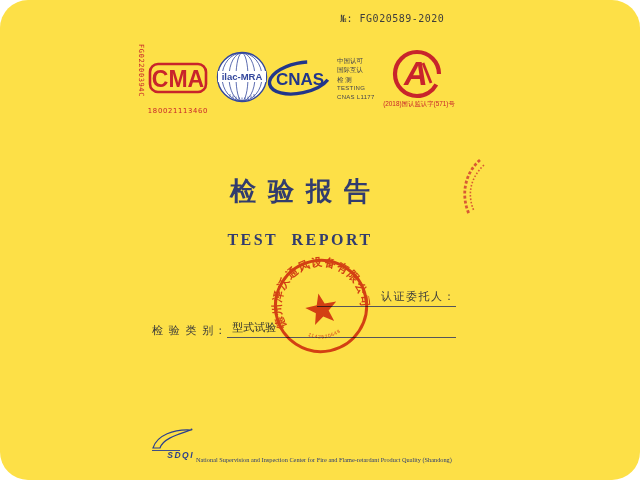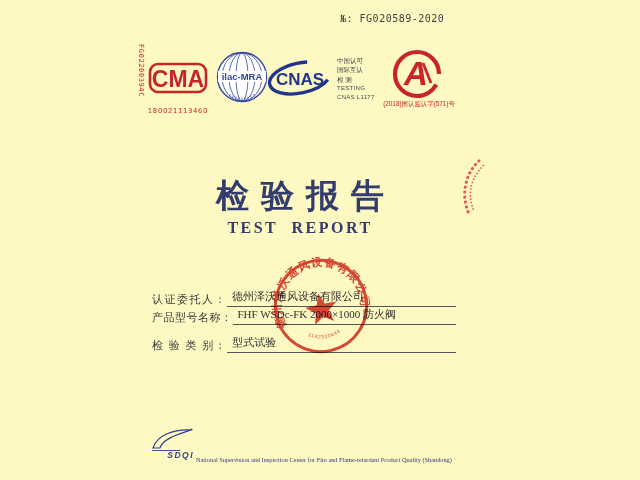--- a/index.html
+++ b/index.html
@@ -1,43 +1,43 @@
 <!DOCTYPE html>
 <html><head>
 <meta charset="utf-8">
 <style>
   html,body{margin:0;padding:0;background:#ffffff;}
-  .page{position:relative;width:640px;height:480px;background:#fef9c3;overflow:hidden;
-        font-family:"Liberation Serif",serif;}
+  .page{position:relative;width:640px;height:480px;background:#fde047;overflow:hidden;
+        font-family:"Liberation Serif",serif;border-radius:28px;}
   
   .report-no{position:absolute;left:340px;top:13px;font-family:"DejaVu Sans Mono",monospace;
              font-size:10px;color:#3d3d3d;letter-spacing:.5px;}
   
   .side-code{position:absolute;left:137px;top:44px;height:64px;writing-mode:vertical-rl;
              font-size:7px;color:#c8242b;letter-spacing:.6px;font-family:"DejaVu Sans Mono",monospace;}
   
   .logo{position:absolute;}
   .cma-num{position:absolute;left:147px;top:95px;width:62px;text-align:center;
            font-size:6.8px;color:#c8242b;letter-spacing:.7px;font-family:"DejaVu Sans",sans-serif;margin-top:12px;}
   .cnas-info{position:absolute;left:337px;top:56px;width:46px;color:#44444e;
              font-family:"Liberation Sans",sans-serif;}
   .cnas-info div{font-size:6.5px;line-height:1.45;}
   .cnas-info .lat{font-size:6px;letter-spacing:.3px;}
   .cal-caption{position:absolute;left:373px;top:100px;width:92px;text-align:center;
                font-size:6.4px;color:#c8242b;font-family:"Liberation Sans",sans-serif;}
   
   .title-wrap{position:absolute;left:115px;top:174px;width:370px;text-align:center;color:#323c6e;}
-  .title-zh{font-size:33px;font-weight:700;letter-spacing:12px;padding-left:12px;
+  .title-zh{font-size:26px;font-weight:700;letter-spacing:12px;padding-left:12px;
             font-family:Liberation Sans, sans-serif;}
-  .title-en{margin-top:0;font-size:16px;font-weight:700;letter-spacing:2.5px;word-spacing:7px;
+  .title-en{margin-top:22px;font-size:16px;font-weight:700;letter-spacing:2.5px;word-spacing:7px;
             font-family:"Liberation Serif",serif;}
   
   .fields{position:absolute;left:152px;top:289px;width:304px;}
   .field-row{display:flex;align-items:flex-end;}
-  .row-1{height:18px;}
+  .row-1{height:18px;margin-bottom:13px;flex-direction:column;}
   .row-2{height:18px;margin-bottom:10px;}
   .row-3{height:18px;}
   .flabel{font-size:11px;color:#3b3b3b;white-space:pre;letter-spacing:1.5px;flex:0 0 auto;}
   .row-2 .flabel{letter-spacing:.5px;}
   .fvalue{flex:1 1 auto;border-bottom:1px solid #55555a;font-size:11px;color:#2e2e2e;
           padding:0 2px 2px 5px;white-space:nowrap;overflow:hidden;}
   
   .stamp{position:absolute;left:272px;top:257px;width:98px;height:98px;
          transform:rotate(-12deg);opacity:.88;mix-blend-mode:multiply;z-index:5;}
   .stamp text{font-family:"Liberation Sans",sans-serif;}
@@ -114,24 +114,20 @@
   <div class="title-wrap">
     <div class="title-zh">检验报告</div>
     <div class="title-en">TEST REPORT</div>
   </div>
 
   <div class="fields">
     <div class="field-row row-1">
       <span class="flabel">认证委托人：</span>
       <span class="fvalue">德州泽沃通风设备有限公司</span>
     </div>
-    <div class="field-row row-2">
-      <span class="flabel">产品型号名称：</span>
-      <span class="fvalue">FHF WSDc-FK 2000×1000 防火阀</span>
-    </div>
     <div class="field-row row-3">
       <span class="flabel">检 验 类 别：</span>
       <span class="fvalue">型式试验</span>
     </div>
   </div>
 
   <svg class="stamp" viewBox="0 0 100 100">
     <circle cx="50" cy="50" r="46.5" fill="none" stroke="#cf3029" stroke-width="3"></circle>
     <path id="ringPath" d="M 11.8,65 A 41 41 0 1 1 88.2,65" fill="none"></path>
     <text font-size="11.5" font-weight="700" fill="#cf3029" letter-spacing="1.2">

